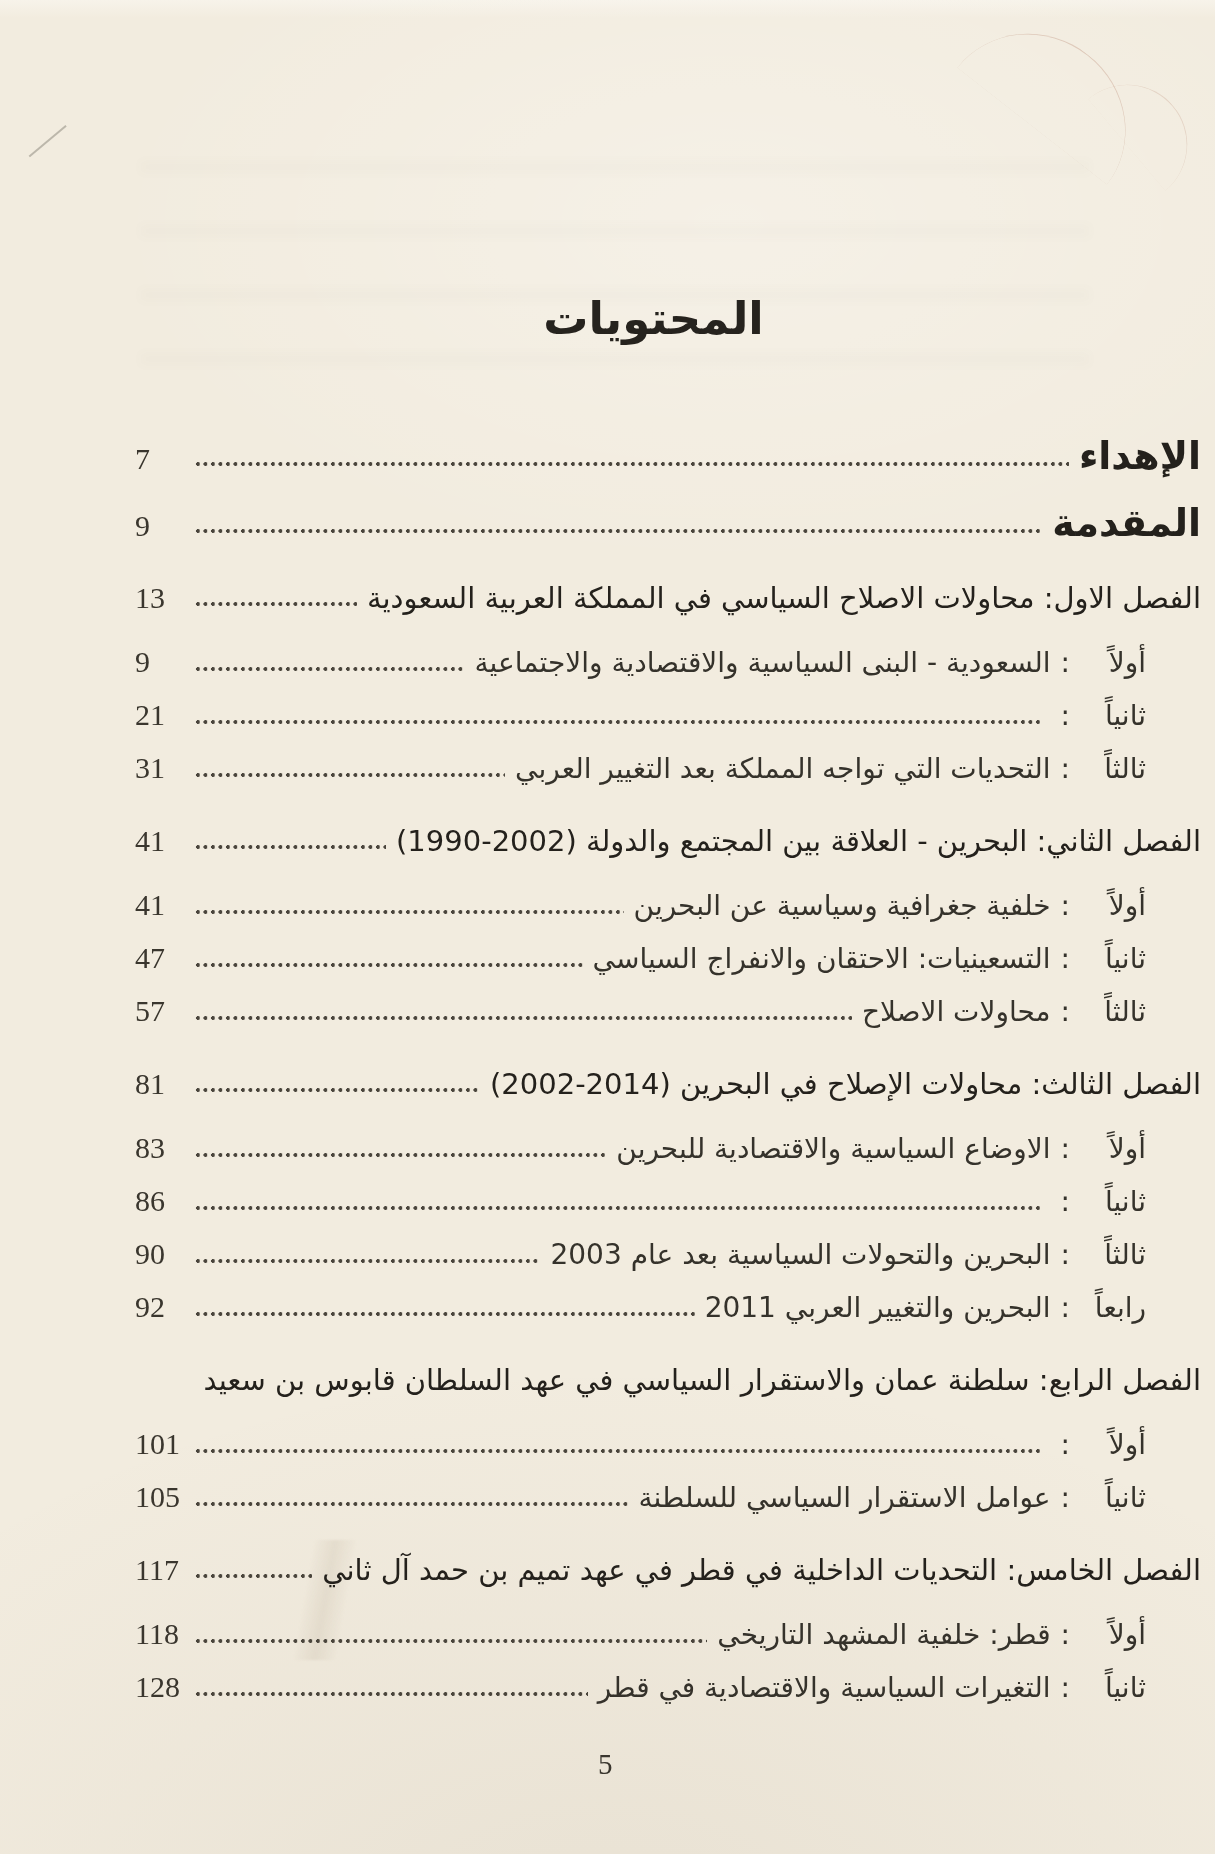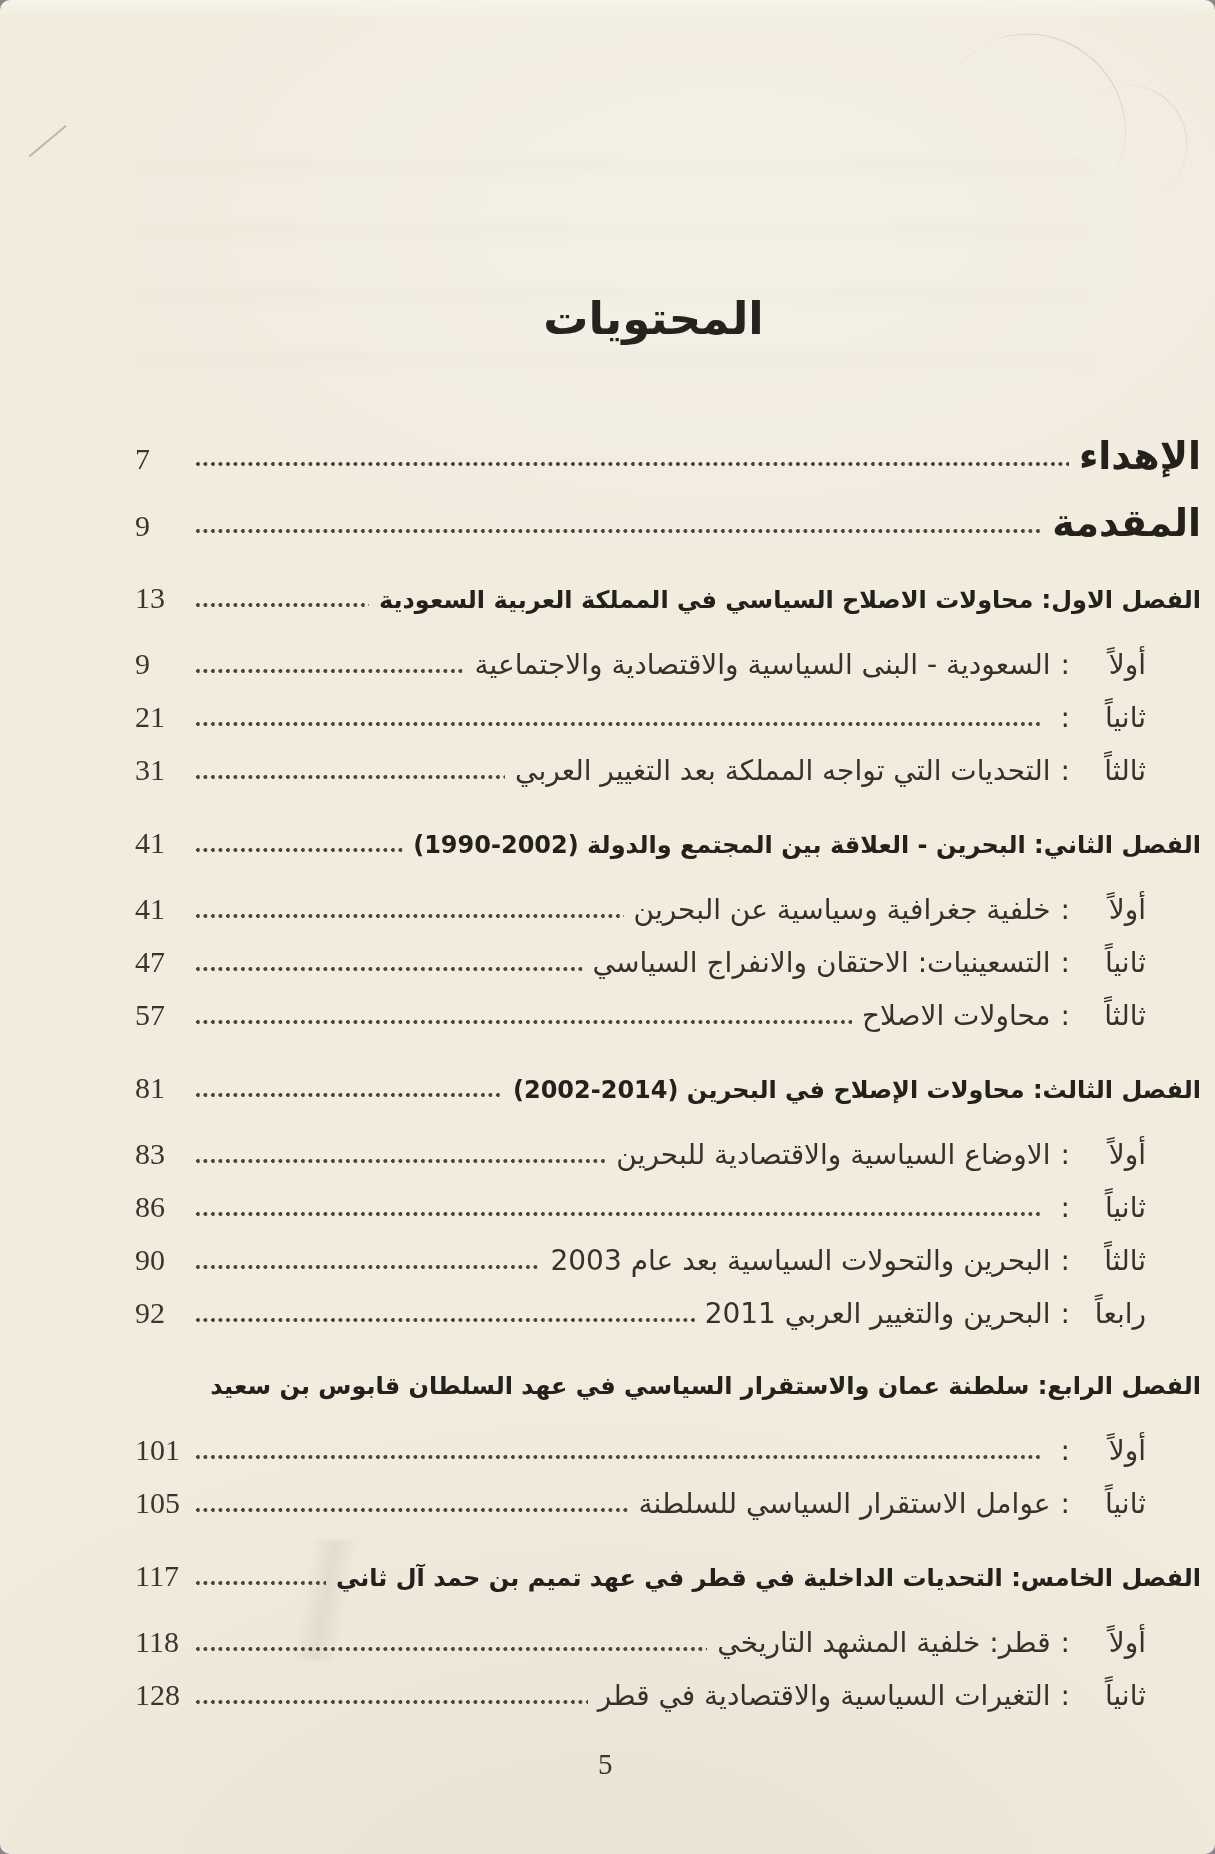--- a/index.html
+++ b/index.html
@@ -7,21 +7,20 @@
     position:relative;
     width:1215px;height:1854px;
     margin:0 auto;
     background:
       radial-gradient(ellipse 900px 500px at 60% 12%, rgba(255,255,255,.25), rgba(255,255,255,0) 70%),
       radial-gradient(ellipse 1400px 900px at 50% 105%, rgba(120,100,70,.08), rgba(120,100,70,0) 65%),
       linear-gradient(180deg,#f7f3ea 0px,#f2ecdf 18px,#f2ecdf 100%);
     overflow:hidden;
     font-family:"DejaVu Sans",sans-serif;
     color:#35322b;
-    border-radius:10px;
   }
   
   .ghost-band{
     position:absolute;left:140px;top:160px;width:950px;height:210px;
     background:
       repeating-linear-gradient(180deg, rgba(120,110,90,.16) 0 14px, rgba(120,110,90,0) 14px 64px);
     filter:blur(4px);
     opacity:.14;
   }
   .scratch{position:absolute;border:0;border-top:2px solid rgba(175,120,95,.30);background:none;}
@@ -44,21 +43,21 @@
     position:absolute;top:436px;left:135px;right:14px;
     font-size:28px;
   }
   .row{display:flex;align-items:baseline;line-height:40px;margin-top:12px;direction:rtl;}
   .row.item{margin-top:24px;}
   .row.chapter{margin-top:32px;}
   .row.chapter + .row.sub{margin-top:24px;}
   .row:first-child{margin-top:0;}
 
   .row .label{white-space:nowrap;}
-  .row.chapter .label{font-weight:700;font-size:24px;color:#24211c;}
+  .row.chapter .label{font-weight:400;font-size:29px;color:#24211c;}
   .row.item .label{font-weight:700;font-size:38px;color:#24211c;}
   .row.sub{padding-right:55px;}
   .ord{min-width:62px;white-space:nowrap;}
   .colon{margin:0 14px 0 10px;color:#35322b;}
 
   .leader{
     flex:1 1 auto;min-width:12px;height:10px;
     margin:0 10px;
     align-self:center;position:relative;top:7px;
     background-image:radial-gradient(circle at 3px 4px,#4a453c 1.7px,rgba(0,0,0,0) 2.2px);

